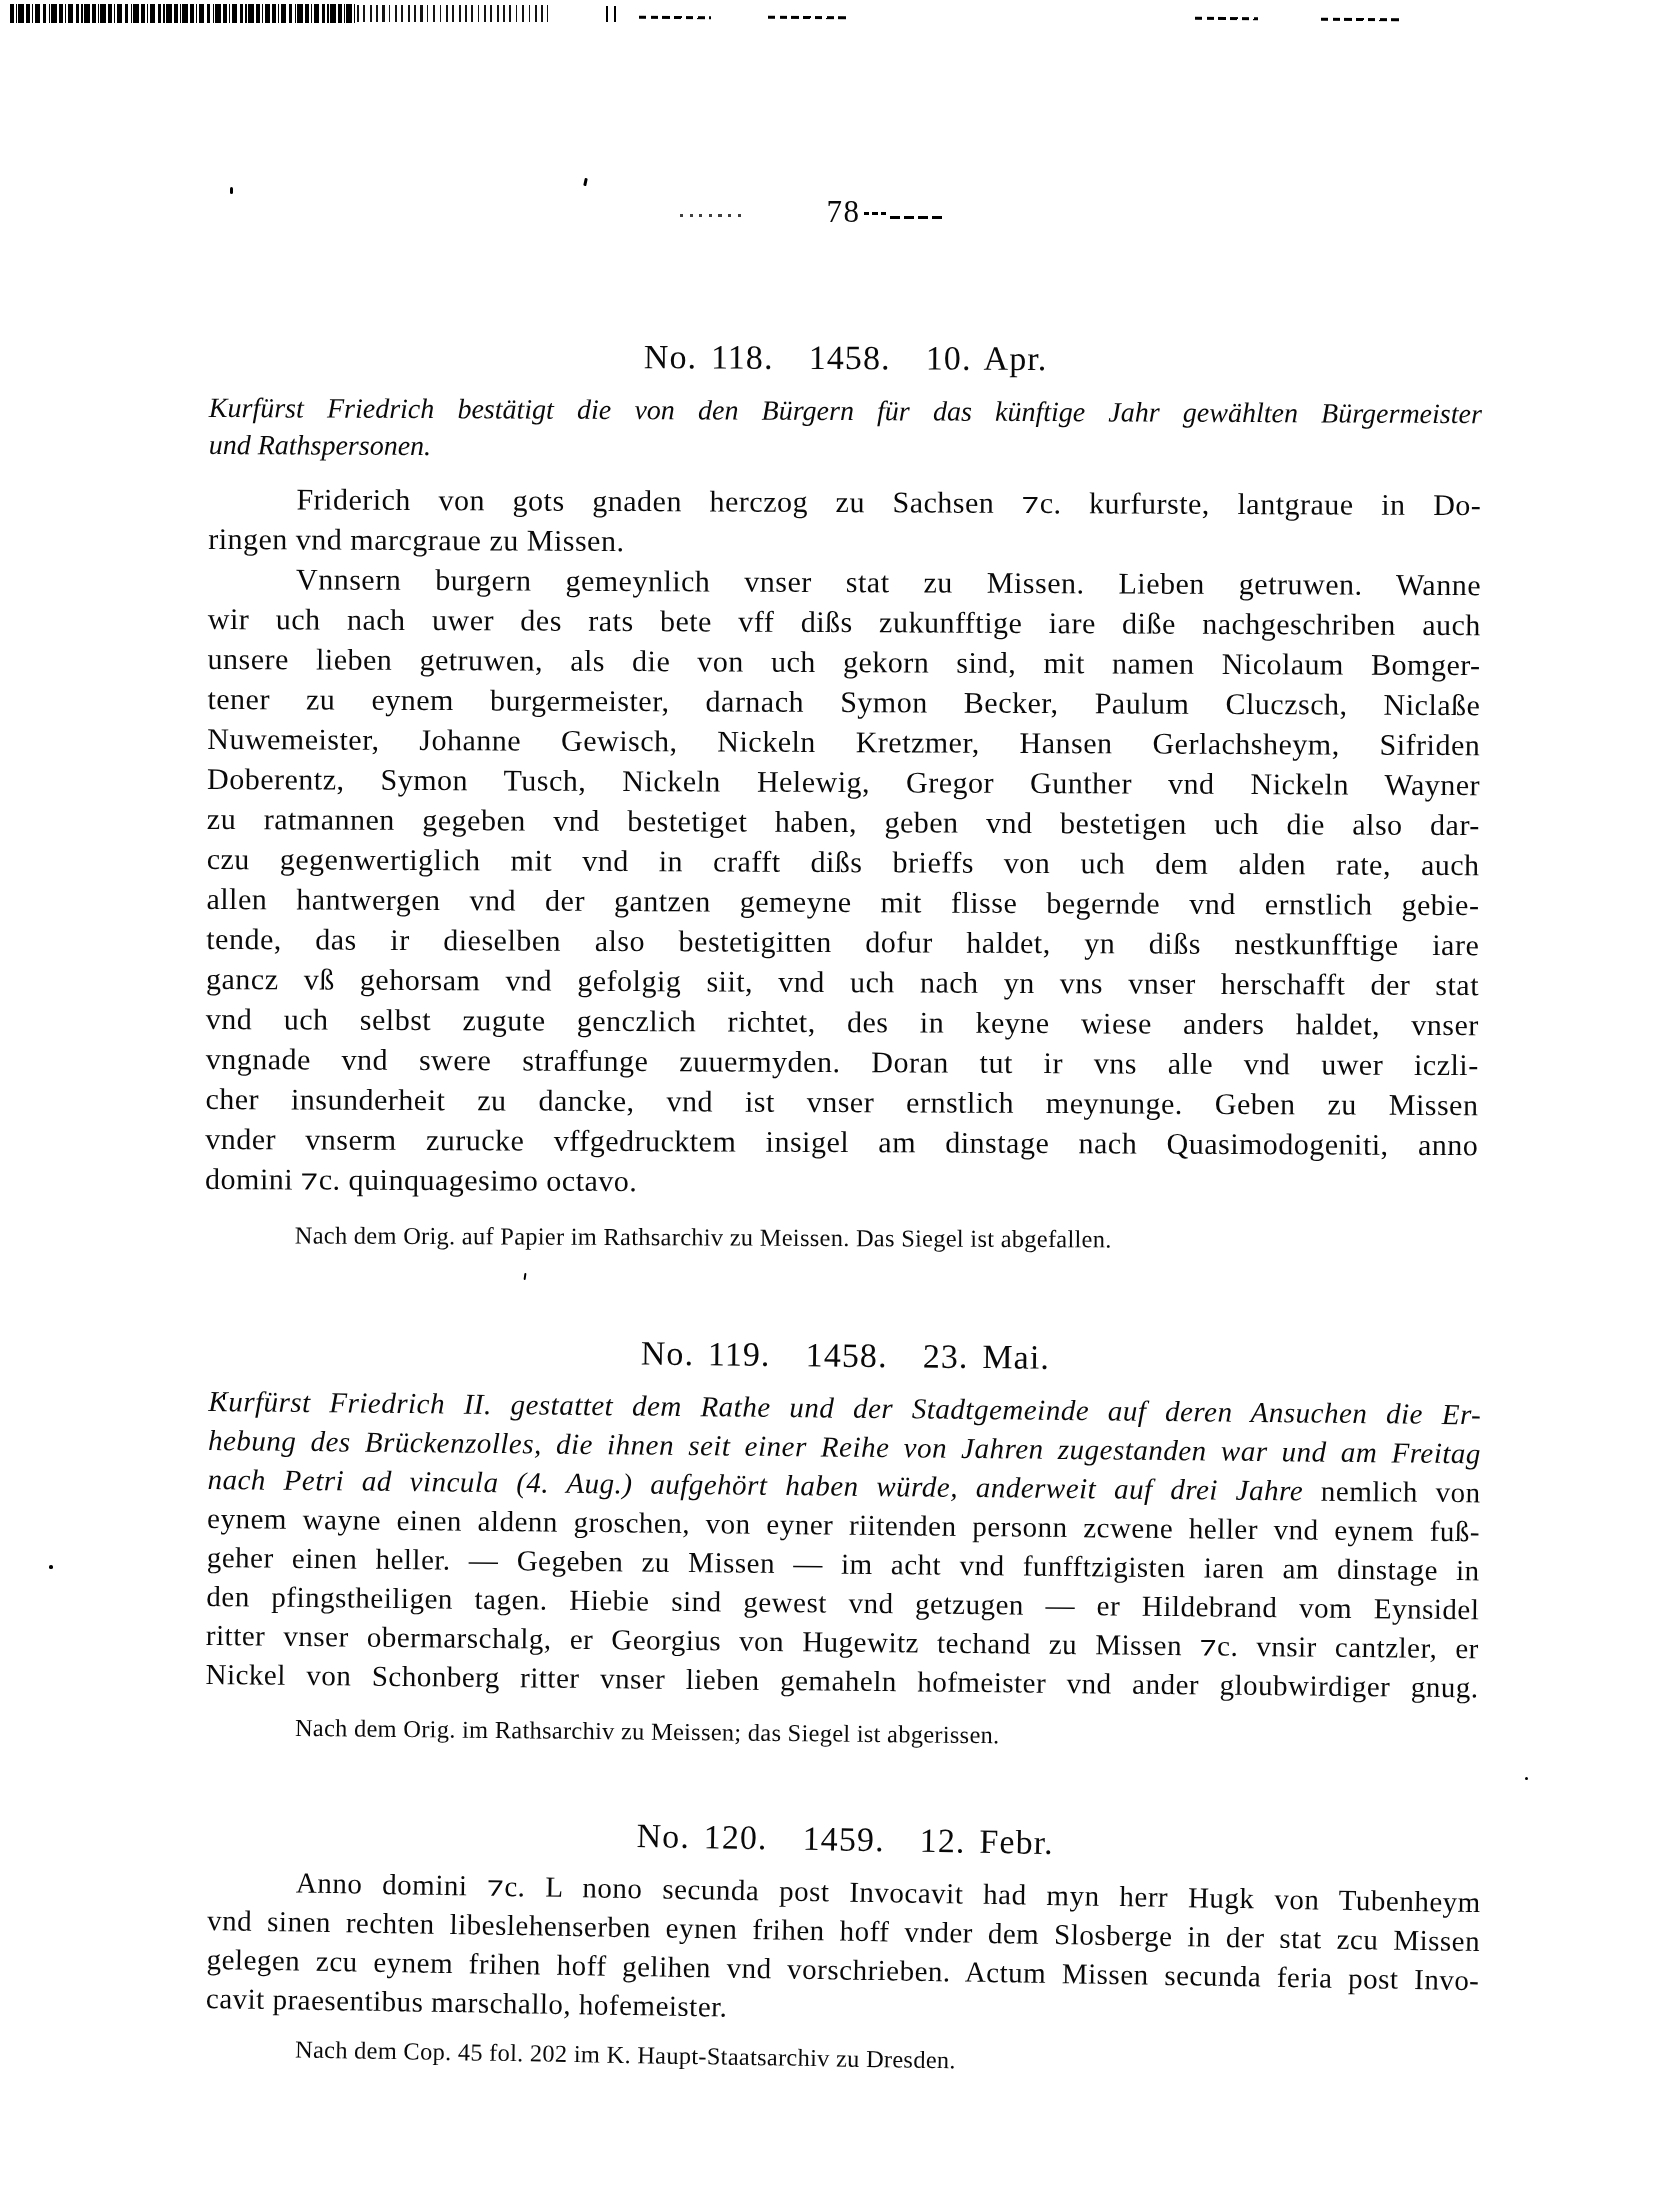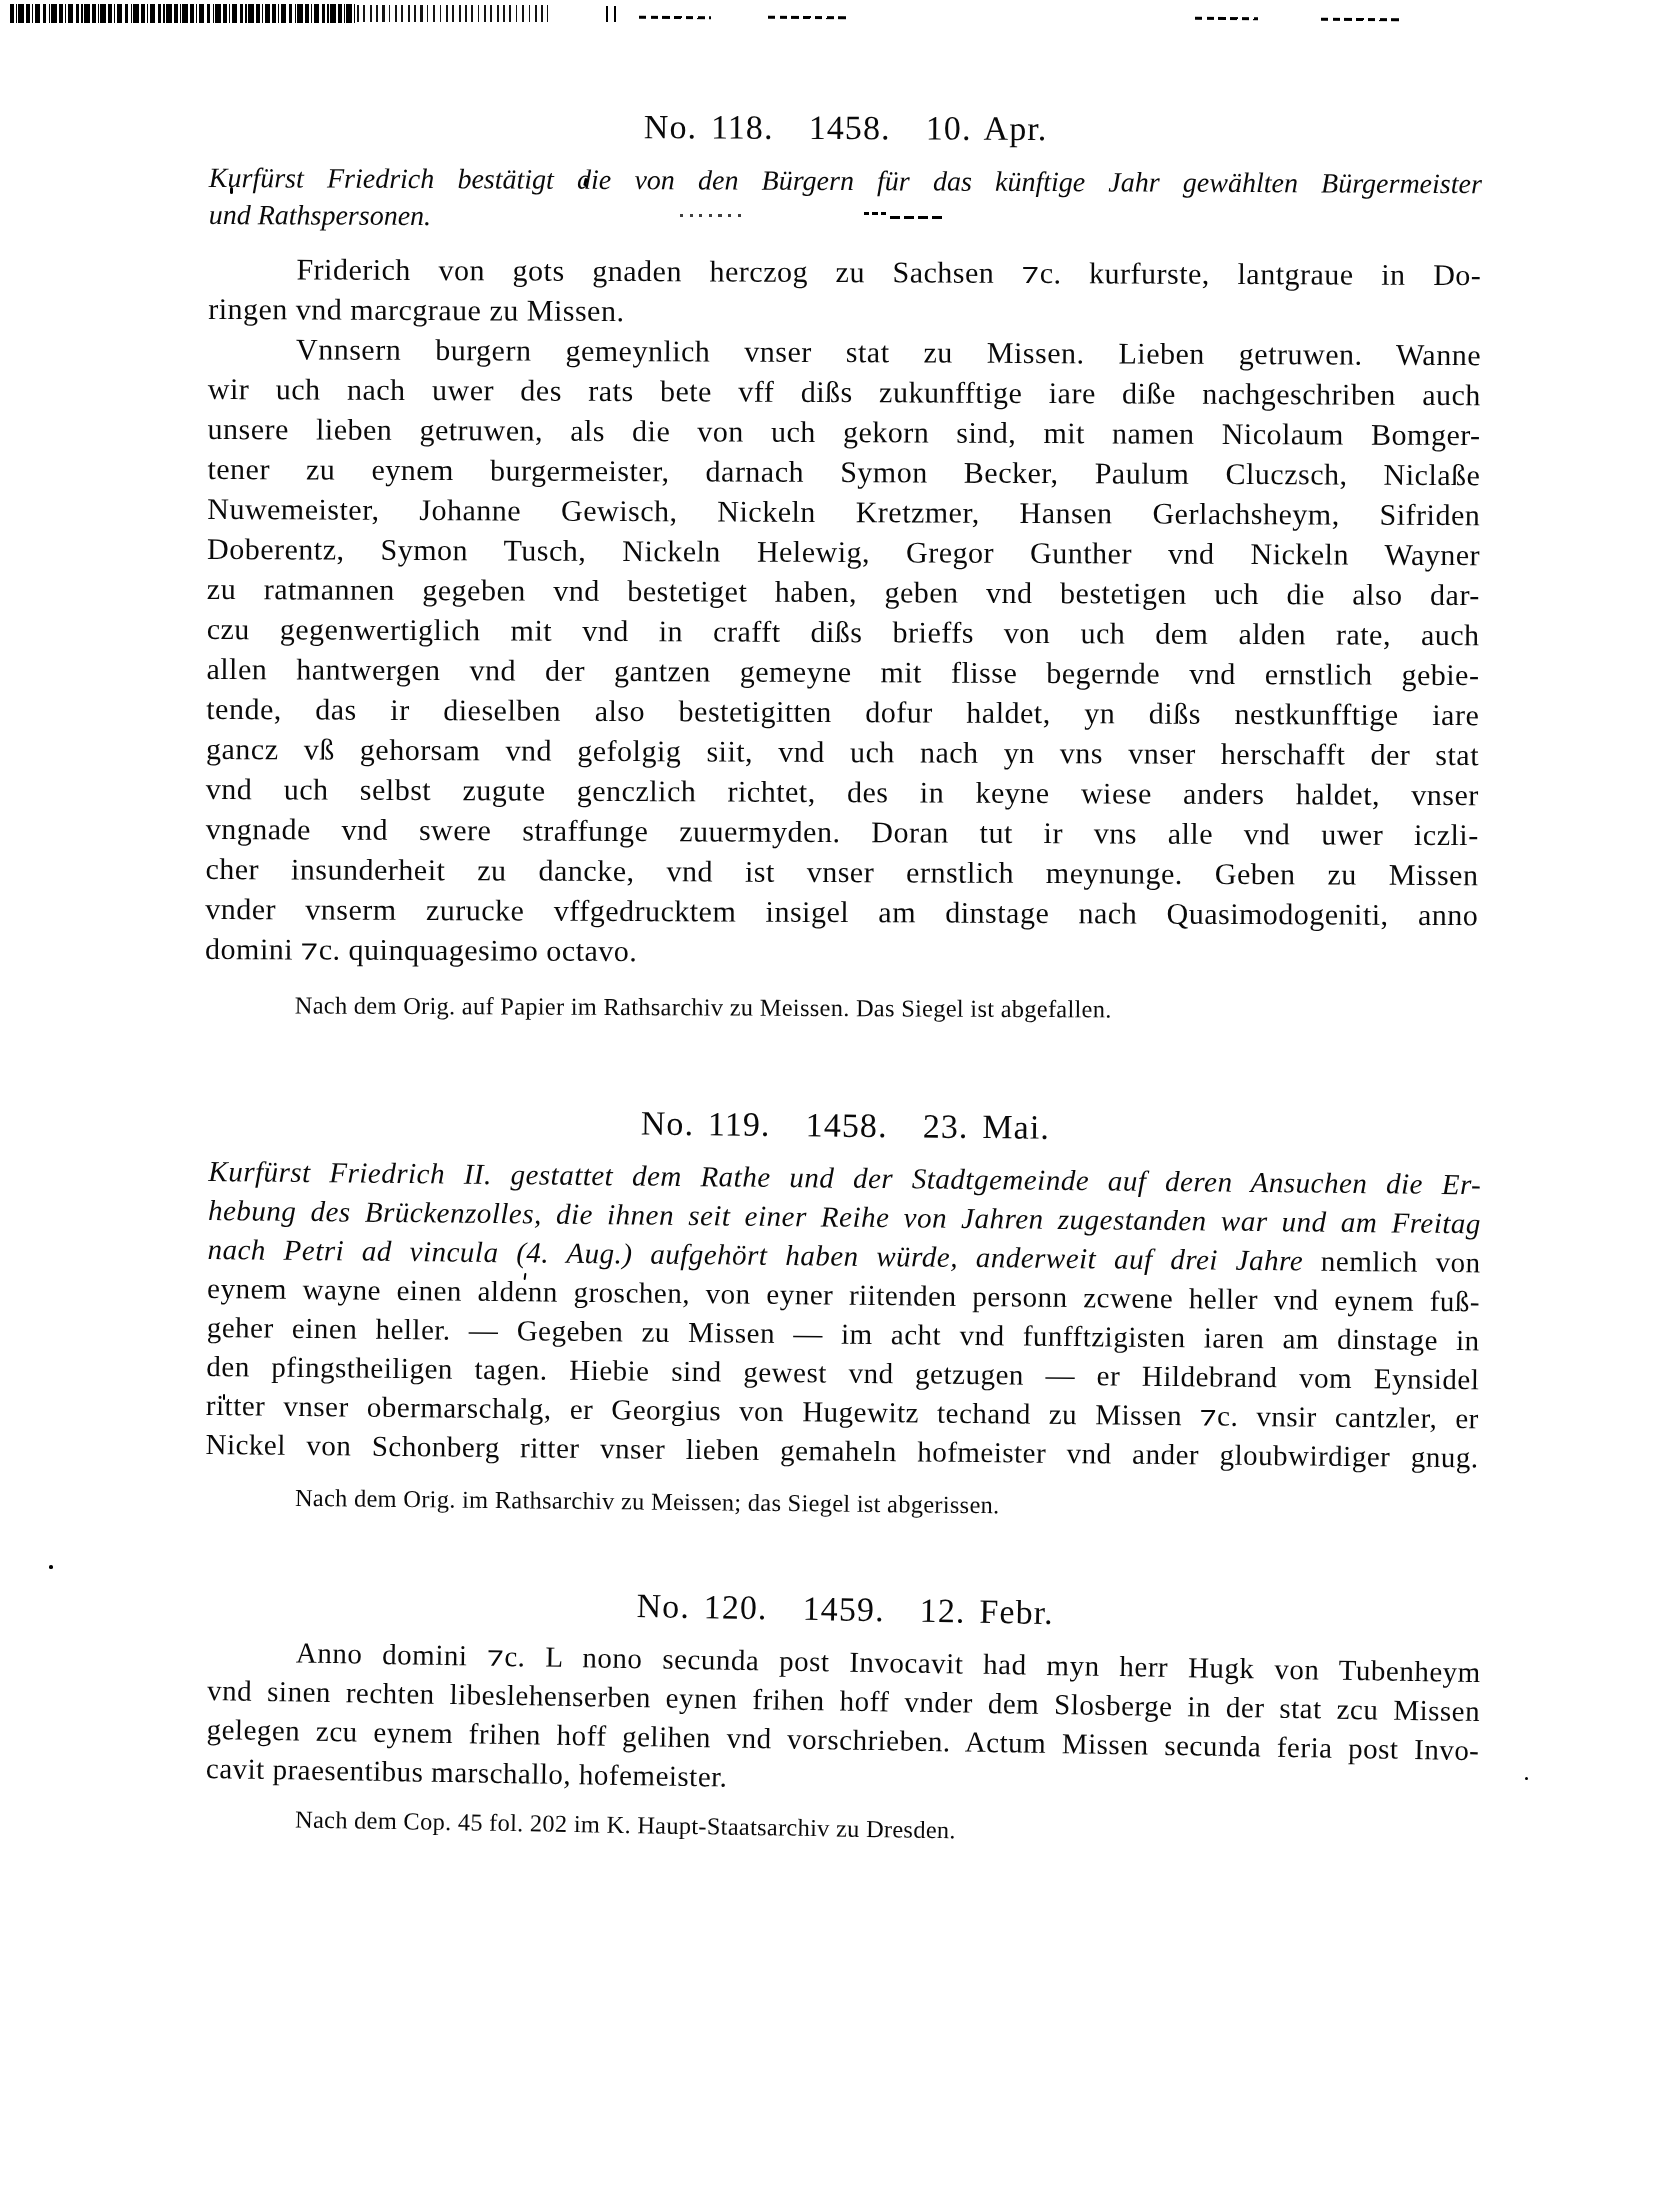--- a/index.html
+++ b/index.html
@@ -84,20 +84,21 @@
   <div class="dash78b"></div>
   <div class="speck s1"></div>
   <div class="speck s2"></div>
   <div class="speck s3"></div>
   <div class="speck s4"></div>
   <div class="speck s5"></div>
   <div class="speck s6"></div>
 
   <div class="content">
 
+    <div class="pageno">78</div>
 
     <section class="tilt-a">
       <h2 class="doc-heading h118">No. 118. 1458. 10. Apr.</h2>
       <div class="subtitle">
         <div class="line just">Kurfürst Friedrich bestätigt die von den Bürgern für das künftige Jahr gewählten Bürgermeister</div>
         <div class="line sub-center">und Rathspersonen.</div>
       </div>
       <div class="bodyblock">
         <div class="line just indent">Friderich von gots gnaden herczog zu Sachsen ⁊c. kurfurste, lantgraue in Do-</div>
         <div class="line">ringen vnd marcgraue zu Missen.</div>

